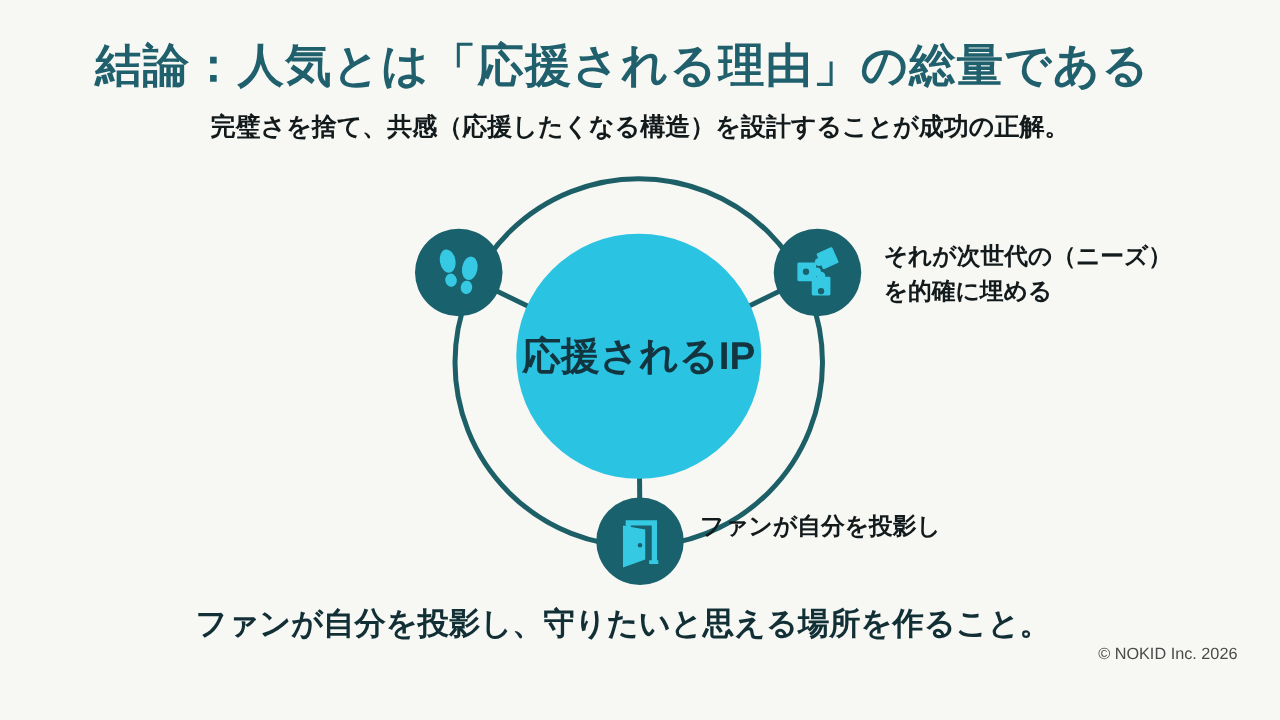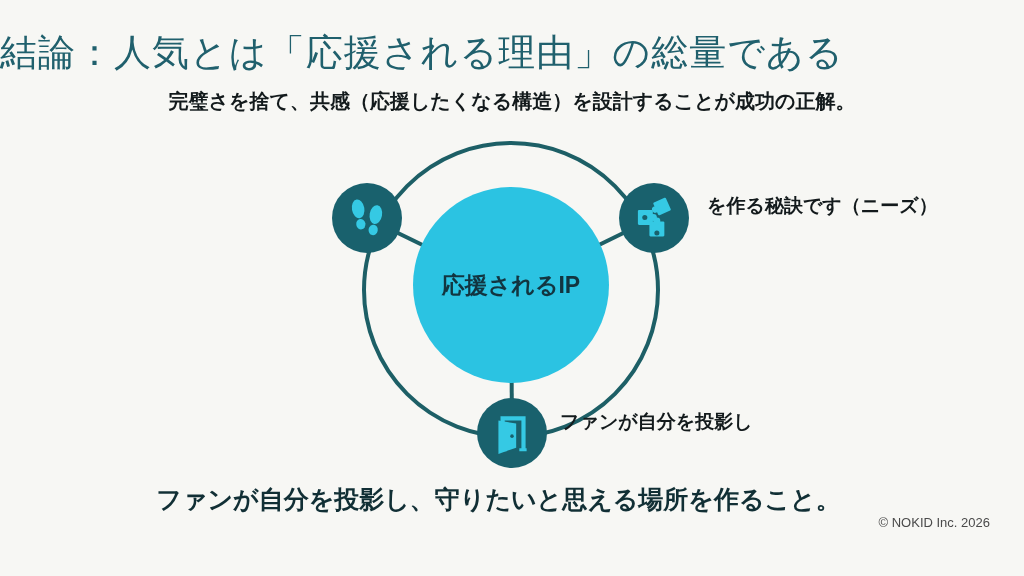--- a/index.html
+++ b/index.html
@@ -6,38 +6,38 @@
   body{
     width:1024px;height:576px;
     background:var(--background,#f7f7f4);
     font-family:"Liberation Sans","DejaVu Sans",sans-serif;
     overflow:hidden;
   }
   .slide{position:relative;width:1024px;height:576px;background:var(--background,#f7f7f4);}
 
   .title{
     position:absolute;left:0;top:28px;width:920px;
-    text-align:left;font-size:37px;font-weight:normal;
+    text-align:right;font-size:37px;font-weight:bold;
     letter-spacing:1px;color:var(--title,#20606d);margin:0;
   }
   .subtitle{
     position:absolute;left:0;top:88px;width:1024px;
     text-align:center;font-size:20px;font-weight:bold;
     color:var(--body-text,#131a1c);margin:0;font-family:Liberation Serif, serif;
   }
 
   .diagram-svg{position:absolute;left:0;top:0;width:1024px;height:576px;}
 
   .center-circle{
     position:absolute;left:413px;top:187px;width:196px;height:196px;
     border-radius:50%;background:var(--center-fill,#2bc3e2);
     display:flex;align-items:center;justify-content:center;
   }
   .center-circle span{
-    font-size:23px;font-weight:bold;color:var(--center-text,#123540);
+    font-size:31px;font-weight:bold;color:var(--center-text,#123540);
   }
 
   .node{
     position:absolute;width:70px;height:70px;border-radius:50%;
     background:var(--node-fill,#19616d);
     display:flex;align-items:center;justify-content:center;
   }
   .node-footprints{left:332px;top:183px;}
   .node-puzzle{left:619px;top:183px;}
   .node-door{left:477px;top:398px;}
@@ -102,21 +102,22 @@
         <g transform="rotate(-24 27 10)">
           <rect x="21" y="4" width="12" height="12" rx="1"></rect>
           <circle cx="20.5" cy="10" r="2.8"></circle>
         </g>
       </g>
       <circle cx="12" cy="19.5" r="2.2" style="fill:var(--node-fill,#19616d)"></circle>
       <circle cx="22.5" cy="33" r="2.2" style="fill:var(--node-fill,#19616d)"></circle>
     </svg>
   </div>
   <div class="node-label label-right">
-    <div>を作る秘訣です（ニーズ）</div>
+    <div>それが次世代の（ニーズ）</div>
+    <div>を的確に埋める</div>
   </div>
 
   <div class="node node-door">
     <svg width="46" height="46" viewBox="0 0 44 44" xmlns="http://www.w3.org/2000/svg">
       <path d="M 13 38 L 13 8 L 33 8 L 33 38" fill="none" style="stroke:var(--icon-cyan,#35c9e4)" stroke-width="4"></path>
       <path d="M 10 38 H 17 M 29 38 H 36" fill="none" style="stroke:var(--icon-cyan,#35c9e4)" stroke-width="3"></path>
       <polygon points="9,10 26,13 26,36 9,42" style="fill:var(--icon-cyan,#35c9e4)"></polygon>
       <circle cx="22" cy="25" r="1.7" style="fill:var(--node-fill,#19616d)"></circle>
     </svg>
   </div>

